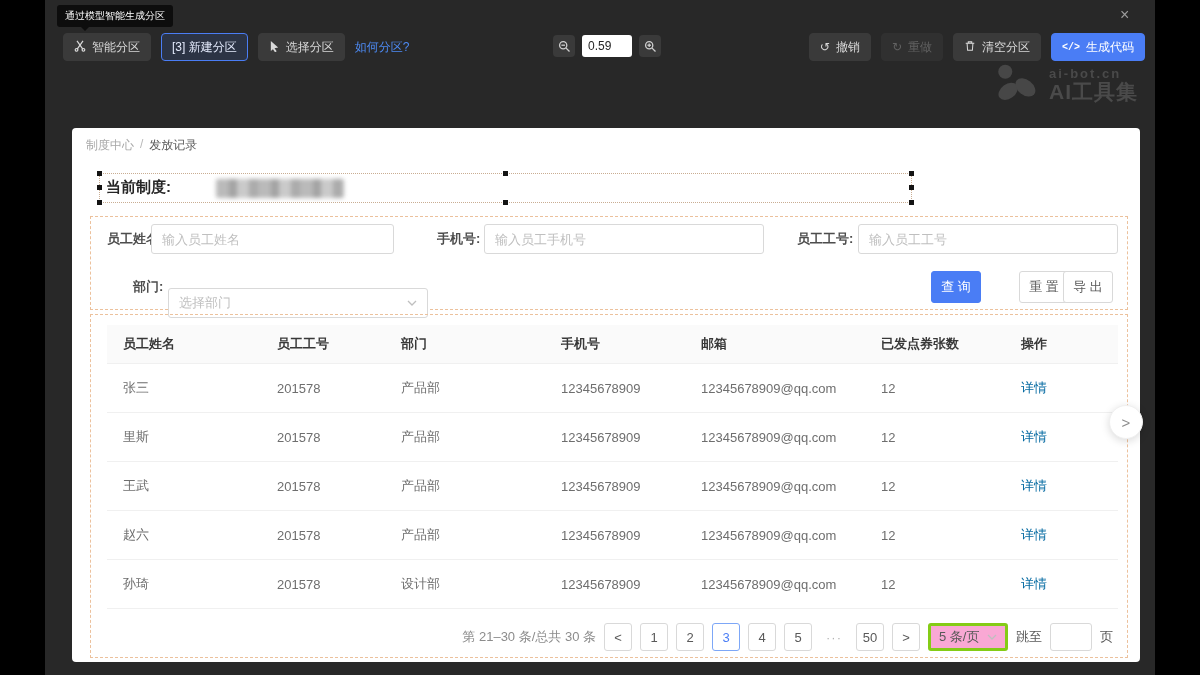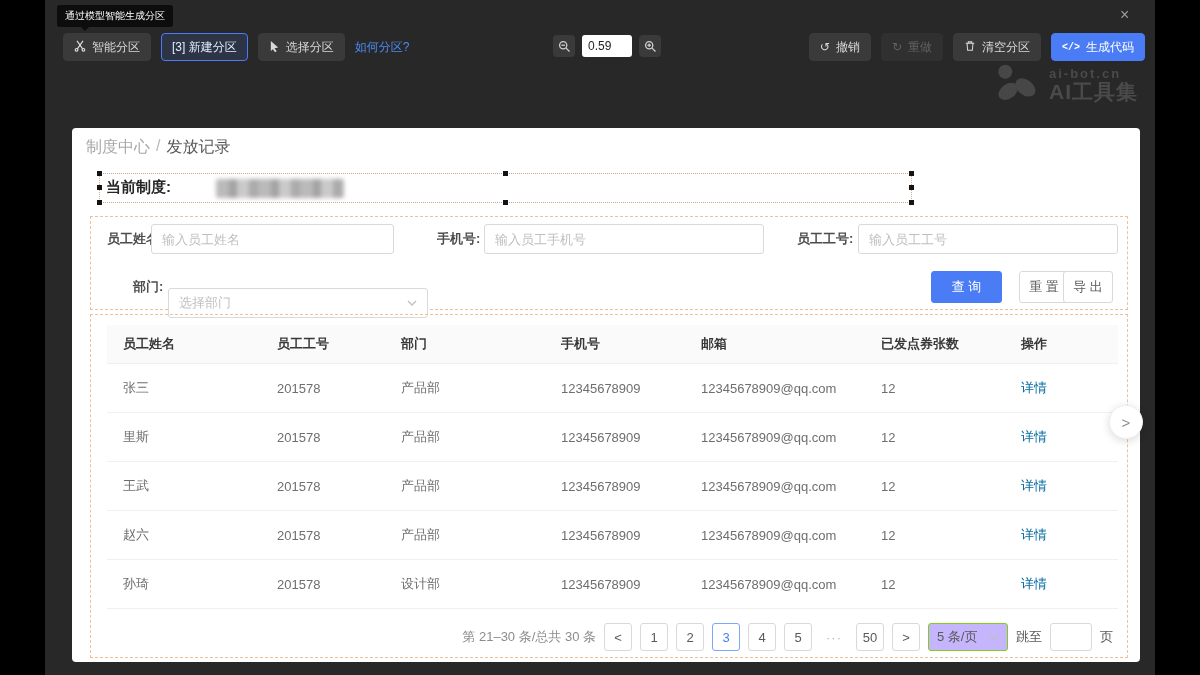--- a/index.html
+++ b/index.html
@@ -27,21 +27,21 @@
   .close-x{position:absolute;left:1120px;top:7px;color:#9c9c9c;font-size:16px;line-height:16px;cursor:pointer;z-index:6;}
 
   
   .watermark{position:absolute;right:62px;top:64px;display:flex;gap:9px;align-items:center;z-index:4;}
   .wm-text{display:flex;flex-direction:column;line-height:1.05;}
   .wm-domain{color:#4a4a4a;font-size:13px;font-weight:bold;letter-spacing:2px;}
   .wm-name{color:#4a4a4a;font-size:21px;font-weight:bold;letter-spacing:1px;}
 
   
   .panel{position:absolute;left:72px;top:128px;width:1068px;height:534px;background:#fff;border-radius:4px;z-index:3;}
-  .breadcrumb{position:absolute;left:14px;top:9px;font-size:16px;display:flex;gap:6px;justify-content:flex-end;}
+  .breadcrumb{position:absolute;left:14px;top:9px;font-size:12px;display:flex;gap:6px;justify-content:flex-end;}
   .bc-parent{color:#a8a8a8;cursor:pointer;}
   .bc-sep{color:#b8b8b8;}
   .bc-current{color:#595959;}
 
   
   .region{position:absolute;box-sizing:border-box;}
   .region.dashed{border:1px dashed #ecc19c;}
   .region.selected{border:1px dotted #c9ad92;}
   .handle{position:absolute;width:5px;height:5px;background:#141414;z-index:4;}
   .h-tl{left:-3px;top:-3px;}  .h-tm{left:calc(50% - 3px);top:-3px;}  .h-tr{right:-3px;top:-3px;}
@@ -74,21 +74,21 @@
   .detail-link{color:#0369a1;cursor:pointer;text-decoration:none;font-family:Liberation Serif, serif;}
 
   
   .pagination{position:absolute;right:14px;top:306px;height:32px;display:flex;align-items:center;gap:8px;font-size:13px;color:#595959;}
   .pg-contents{display:contents;}
   .page-btn{min-width:28px;height:28px;border:1px solid #d9d9d9;border-radius:3px;background:#fff;color:#595959;
             display:flex;align-items:center;justify-content:center;font-size:13px;cursor:pointer;padding:0 4px;
             box-sizing:border-box;font-family:inherit;}
   .page-btn.active{border-color:#7da7f7;color:#4a7df5;}
   .page-btn.ellipsis{border:none;background:transparent;color:#b3b3b3;cursor:default;letter-spacing:1px;}
-  .size-select{width:80px;height:28px;border:1px solid #84cc16;border-radius:3px;background:#c4b5fd;display:flex;
+  .size-select{width:80px;height:28px;border:3px solid #84cc16;border-radius:3px;background:#f9a8d4;display:flex;
                align-items:center;justify-content:space-between;padding:0 8px;box-sizing:border-box;cursor:pointer;}
   .jump-input{width:42px;height:28px;border:1px solid #d9d9d9;border-radius:3px;box-sizing:border-box;padding:0 6px;font-size:13px;}
 
   .next-circle{position:absolute;left:1037px;top:277px;width:32px;height:32px;border-radius:50%;background:#fff;
                border:1px solid #f0f0f0;box-shadow:0 2px 8px rgba(0,0,0,.15);display:flex;align-items:center;
                justify-content:center;color:#8c8c8c;font-size:15px;cursor:pointer;z-index:5;}
 </style>
 </head>
 <body>
 
@@ -219,21 +219,21 @@
       <span class="flabel" style="left:706px;top:7px;">员工工号:</span>
       <input class="ant-input" style="left: 767px; top: 7px; width: 260px;" placeholder="输入员工工号">
 
       <span class="flabel" style="left:42px;top:55px;">部门:</span>
       <div class="ant-select" style="left:77px;top:55px;width:260px;">
         <span class="sel-ph">选择部门</span>
         <svg width="10" height="6" viewBox="0 0 10 6">
           <polyline points="1,1 5,5 9,1" fill="none" stroke="#bfbfbf" stroke-width="1.3"></polyline>
           </svg>
       </div>
-      <button class="btn primary" style="left:840px;top:54px;width:71px;">查 询</button>
+      <button class="btn primary" style="left:840px;top:54px;width:50px;">查 询</button>
       <button class="btn default" style="left:928px;top:54px;width:50px;">重 置</button>
       <button class="btn default" style="left:972px;top:54px;width:50px;">导 出</button>
     </div>
 
     <div class="region dashed" style="left:18px;top:186px;width:1038px;height:344px;">
       <table class="emp-table">
         <colgroup>
           <col style="width:154px">
             <col style="width:124px">
             <col style="width:160px">

